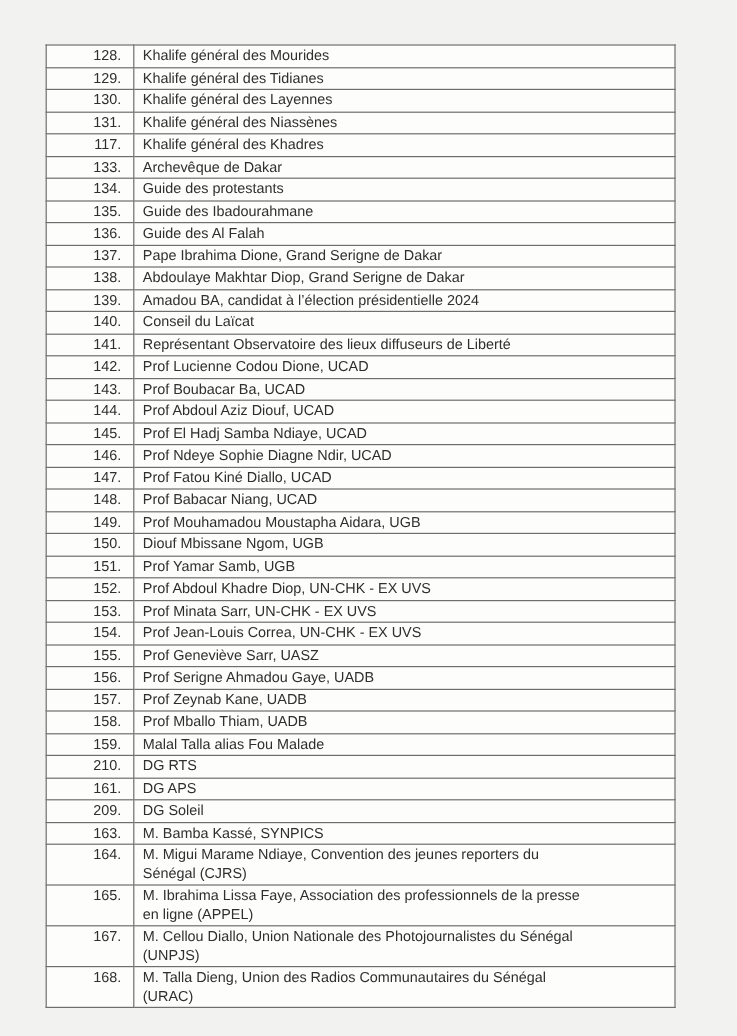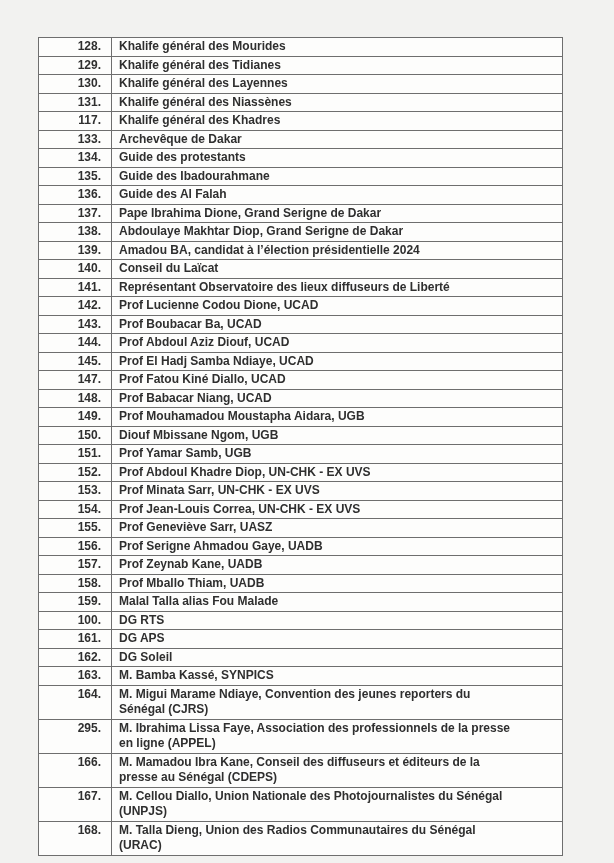--- a/index.html
+++ b/index.html
@@ -10,21 +10,20 @@
     width: 614px;
     height: 863px;
     background: #f2f2f0;
     font-family: "Liberation Sans", sans-serif;
     overflow: hidden;
   }
   .page {
     position: relative;
     width: 614px;
     height: 630px;
-    font-weight: bold;
   }
   table.doc-table {
     position: absolute;
     left: 38px;
     top: 37px;
     width: 525px;
     border-collapse: collapse;
     table-layout: fixed;
     background: #fdfdfc;
     border: 1px solid #5d5d5d;
@@ -122,20 +121,24 @@
   </tr>
         <tr class="doc-row">
     <td class="cell-num">144.</td>
     <td class="cell-text">Prof Abdoul Aziz Diouf, UCAD</td>
   </tr>
         <tr class="doc-row">
     <td class="cell-num">145.</td>
     <td class="cell-text">Prof El Hadj Samba Ndiaye, UCAD</td>
   </tr>
         <tr class="doc-row">
+    <td class="cell-num">146.</td>
+    <td class="cell-text">Prof Ndeye Sophie Diagne Ndir, UCAD</td>
+  </tr>
+        <tr class="doc-row">
     <td class="cell-num">147.</td>
     <td class="cell-text">Prof Fatou Kiné Diallo, UCAD</td>
   </tr>
         <tr class="doc-row">
     <td class="cell-num">148.</td>
     <td class="cell-text">Prof Babacar Niang, UCAD</td>
   </tr>
         <tr class="doc-row">
     <td class="cell-num">149.</td>
     <td class="cell-text">Prof Mouhamadou Moustapha Aidara, UGB</td>
@@ -174,49 +177,44 @@
   </tr>
         <tr class="doc-row">
     <td class="cell-num">158.</td>
     <td class="cell-text">Prof Mballo Thiam, UADB</td>
   </tr>
         <tr class="doc-row">
     <td class="cell-num">159.</td>
     <td class="cell-text">Malal Talla alias Fou Malade</td>
   </tr>
         <tr class="doc-row">
-    <td class="cell-num">100.</td>
+    <td class="cell-num">210.</td>
     <td class="cell-text">DG RTS</td>
   </tr>
         <tr class="doc-row">
     <td class="cell-num">161.</td>
     <td class="cell-text">DG APS</td>
   </tr>
         <tr class="doc-row">
-    <td class="cell-num">162.</td>
+    <td class="cell-num">209.</td>
     <td class="cell-text">DG Soleil</td>
   </tr>
         <tr class="doc-row">
     <td class="cell-num">163.</td>
     <td class="cell-text">M. Bamba Kassé, SYNPICS</td>
   </tr>
         <tr class="doc-row">
     <td class="cell-num">164.</td>
     <td class="cell-text">M. Migui Marame Ndiaye, Convention des jeunes reporters du
 Sénégal (CJRS)</td>
   </tr>
         <tr class="doc-row">
-    <td class="cell-num">295.</td>
+    <td class="cell-num">165.</td>
     <td class="cell-text">M. Ibrahima Lissa Faye, Association des professionnels de la presse
 en ligne (APPEL)</td>
-  </tr>
-        <tr class="doc-row">
-    <td class="cell-num">166.</td>
-    <td class="cell-text">M. Mamadou Ibra Kane, Conseil des diffuseurs et éditeurs de la
-presse au Sénégal (CDEPS)</td>
   </tr>
         <tr class="doc-row">
     <td class="cell-num">167.</td>
     <td class="cell-text">M. Cellou Diallo, Union Nationale des Photojournalistes du Sénégal
 (UNPJS)</td>
   </tr>
         <tr class="doc-row">
     <td class="cell-num">168.</td>
     <td class="cell-text">M. Talla Dieng, Union des Radios Communautaires du Sénégal
 (URAC)</td>

